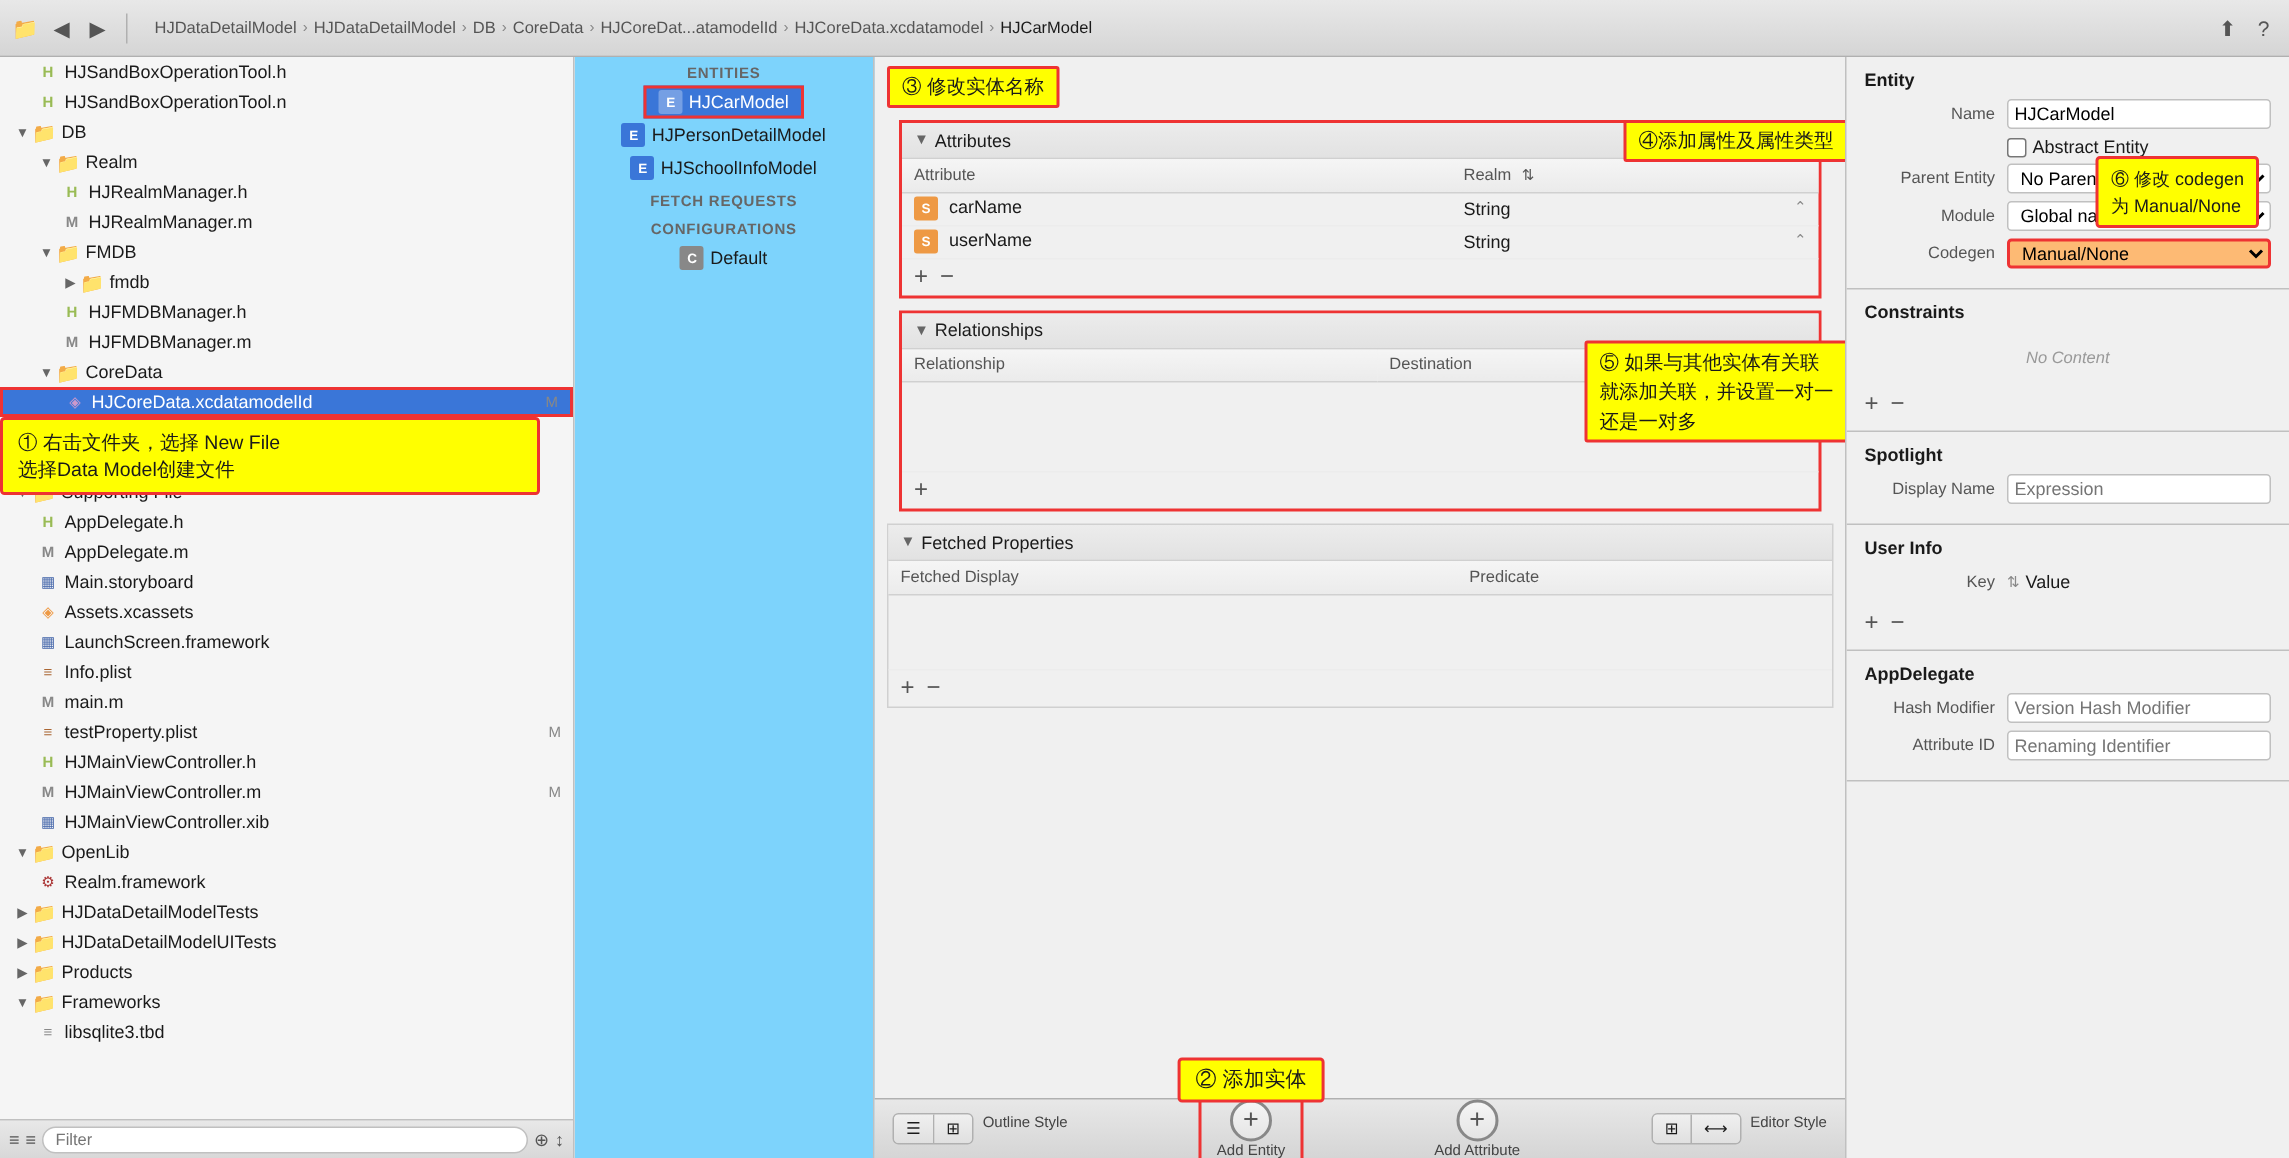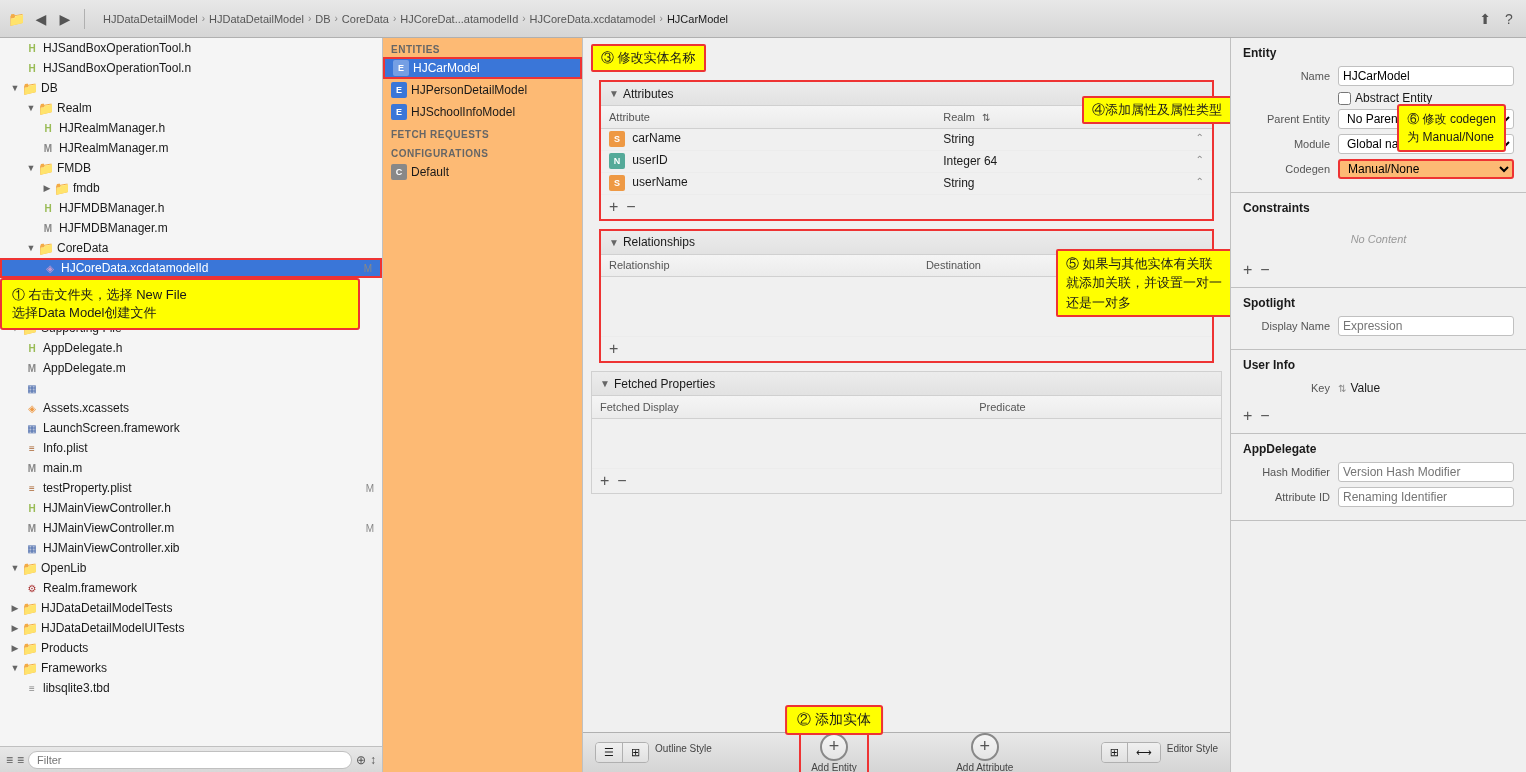--- a/index.html
+++ b/index.html
@@ -32,21 +32,21 @@
     .tree-item .indent { flex-shrink: 0; }
     .tree-item .icon { width: 16px; height: 16px; display: flex; align-items: center; justify-content: center; margin-right: 3px; flex-shrink: 0; }
     .tree-item .label { font-size: 12px; overflow: hidden; text-overflow: ellipsis; flex: 1; }
     .tree-item .badge { font-size: 10px; color: #888; margin-left: auto; padding-right: 8px; }
     .disclosure { width: 14px; height: 14px; display: flex; align-items: center; justify-content: center; font-size: 9px; color: #666; flex-shrink: 0; }
 
     
     .icon-folder { color: #f0c040; font-size: 13px; }
 
     
-    .entities-panel { width: 200px; background: #fdba74; border-right: 1px solid #c0c0c0; display: flex; flex-direction: column; flex-shrink: 0; }
+    .entities-panel { width: 200px; background: #7dd3fc; border-right: 1px solid #c0c0c0; display: flex; flex-direction: column; flex-shrink: 0; align-items: center; }
     .entities-section { padding: 6px 8px 2px; font-size: 10px; font-weight: 600; color: #666; text-transform: uppercase; letter-spacing: 0.5px; }
     .entity-item { display: flex; align-items: center; height: 22px; padding: 0 8px; cursor: pointer; gap: 4px; }
     .entity-item.selected { background: #3a76d8; color: white; }
     .entity-icon { width: 16px; height: 16px; background: #3a76d8; color: white; font-size: 9px; font-weight: bold; display: flex; align-items: center; justify-content: center; border-radius: 2px; flex-shrink: 0; }
     .entity-item.selected .entity-icon { background: rgba(255,255,255,0.3); }
     .section-header { height: 24px; background: linear-gradient(to bottom, #ececec, #e2e2e2); display: flex; align-items: center; padding: 0 8px; gap: 4px; border-bottom: 1px solid #d0d0d0; }
     .section-toggle { font-size: 10px; color: #666; cursor: pointer; }
     .section-title { font-size: 12px; font-weight: 500; color: #1a1a1a; }
 
     .attributes-table { width: 100%; border-collapse: collapse; }
@@ -272,20 +272,21 @@
           <div class="icon">
               <span style="color:#888;font-size:10px;font-weight:bold">M</span>
             </div>
           <span class="label">AppDelegate.m</span>
         </div>
         <div class="tree-item">
           <div class="indent" style="width:16px"></div>
           <div class="icon">
               <span style="color:#46a;font-size:10px">▦</span>
             </div>
+          <span class="label">Main.storyboard</span>
         </div>
         <div class="tree-item">
           <div class="indent" style="width:16px"></div>
           <div class="icon">
               <span style="color:#e94;font-size:10px">◈</span>
             </div>
           <span class="label">Assets.xcassets</span>
         </div>
         <div class="tree-item">
           <div class="indent" style="width:16px"></div>
@@ -428,21 +429,21 @@
       <div class="main-area">
 
         
         <div style="position:relative; display:inline-block; margin: 6px 8px 0;">
           <div class="annotation-box">③ 修改实体名称</div>
         </div>
 
         
         <div style="position:relative; margin: 6px 8px;">
 
-          <div style="position:absolute; right:-10px; top:16px; z-index:10;">
+          <div style="position:absolute; right:-10px; top:0; z-index:10;">
             <div class="annotation-box">④添加属性及属性类型</div>
           </div>
 
           <div class="attributes-wrapper">
             <div class="section-header">
               <span class="section-toggle">▼</span>
               <span class="section-title">Attributes</span>
             </div>
             <table class="attributes-table">
               <thead>
@@ -460,30 +461,20 @@
                     <span class="attr-icon string">S</span>
                     <span>carName</span>
                   </td>
                   <td>
                     <span>String</span>
                     <span style="float:right;font-size:10px;color:#888;">⌃</span>
                   </td>
                 </tr>
                 <tr>
                   <td>
-                    <span class="attr-icon number">N</span>
-                    <span>userID</span>
-                  </td>
-                  <td>
-                    <span>Integer 64</span>
-                    <span style="float:right;font-size:10px;color:#888;">⌃</span>
-                  </td>
-                </tr>
-                <tr>
-                  <td>
                     <span class="attr-icon string">S</span>
                     <span>userName</span>
                   </td>
                   <td>
                     <span>String</span>
                     <span style="float:right;font-size:10px;color:#888;">⌃</span>
                   </td>
                 </tr>
               </tbody>
             </table>

